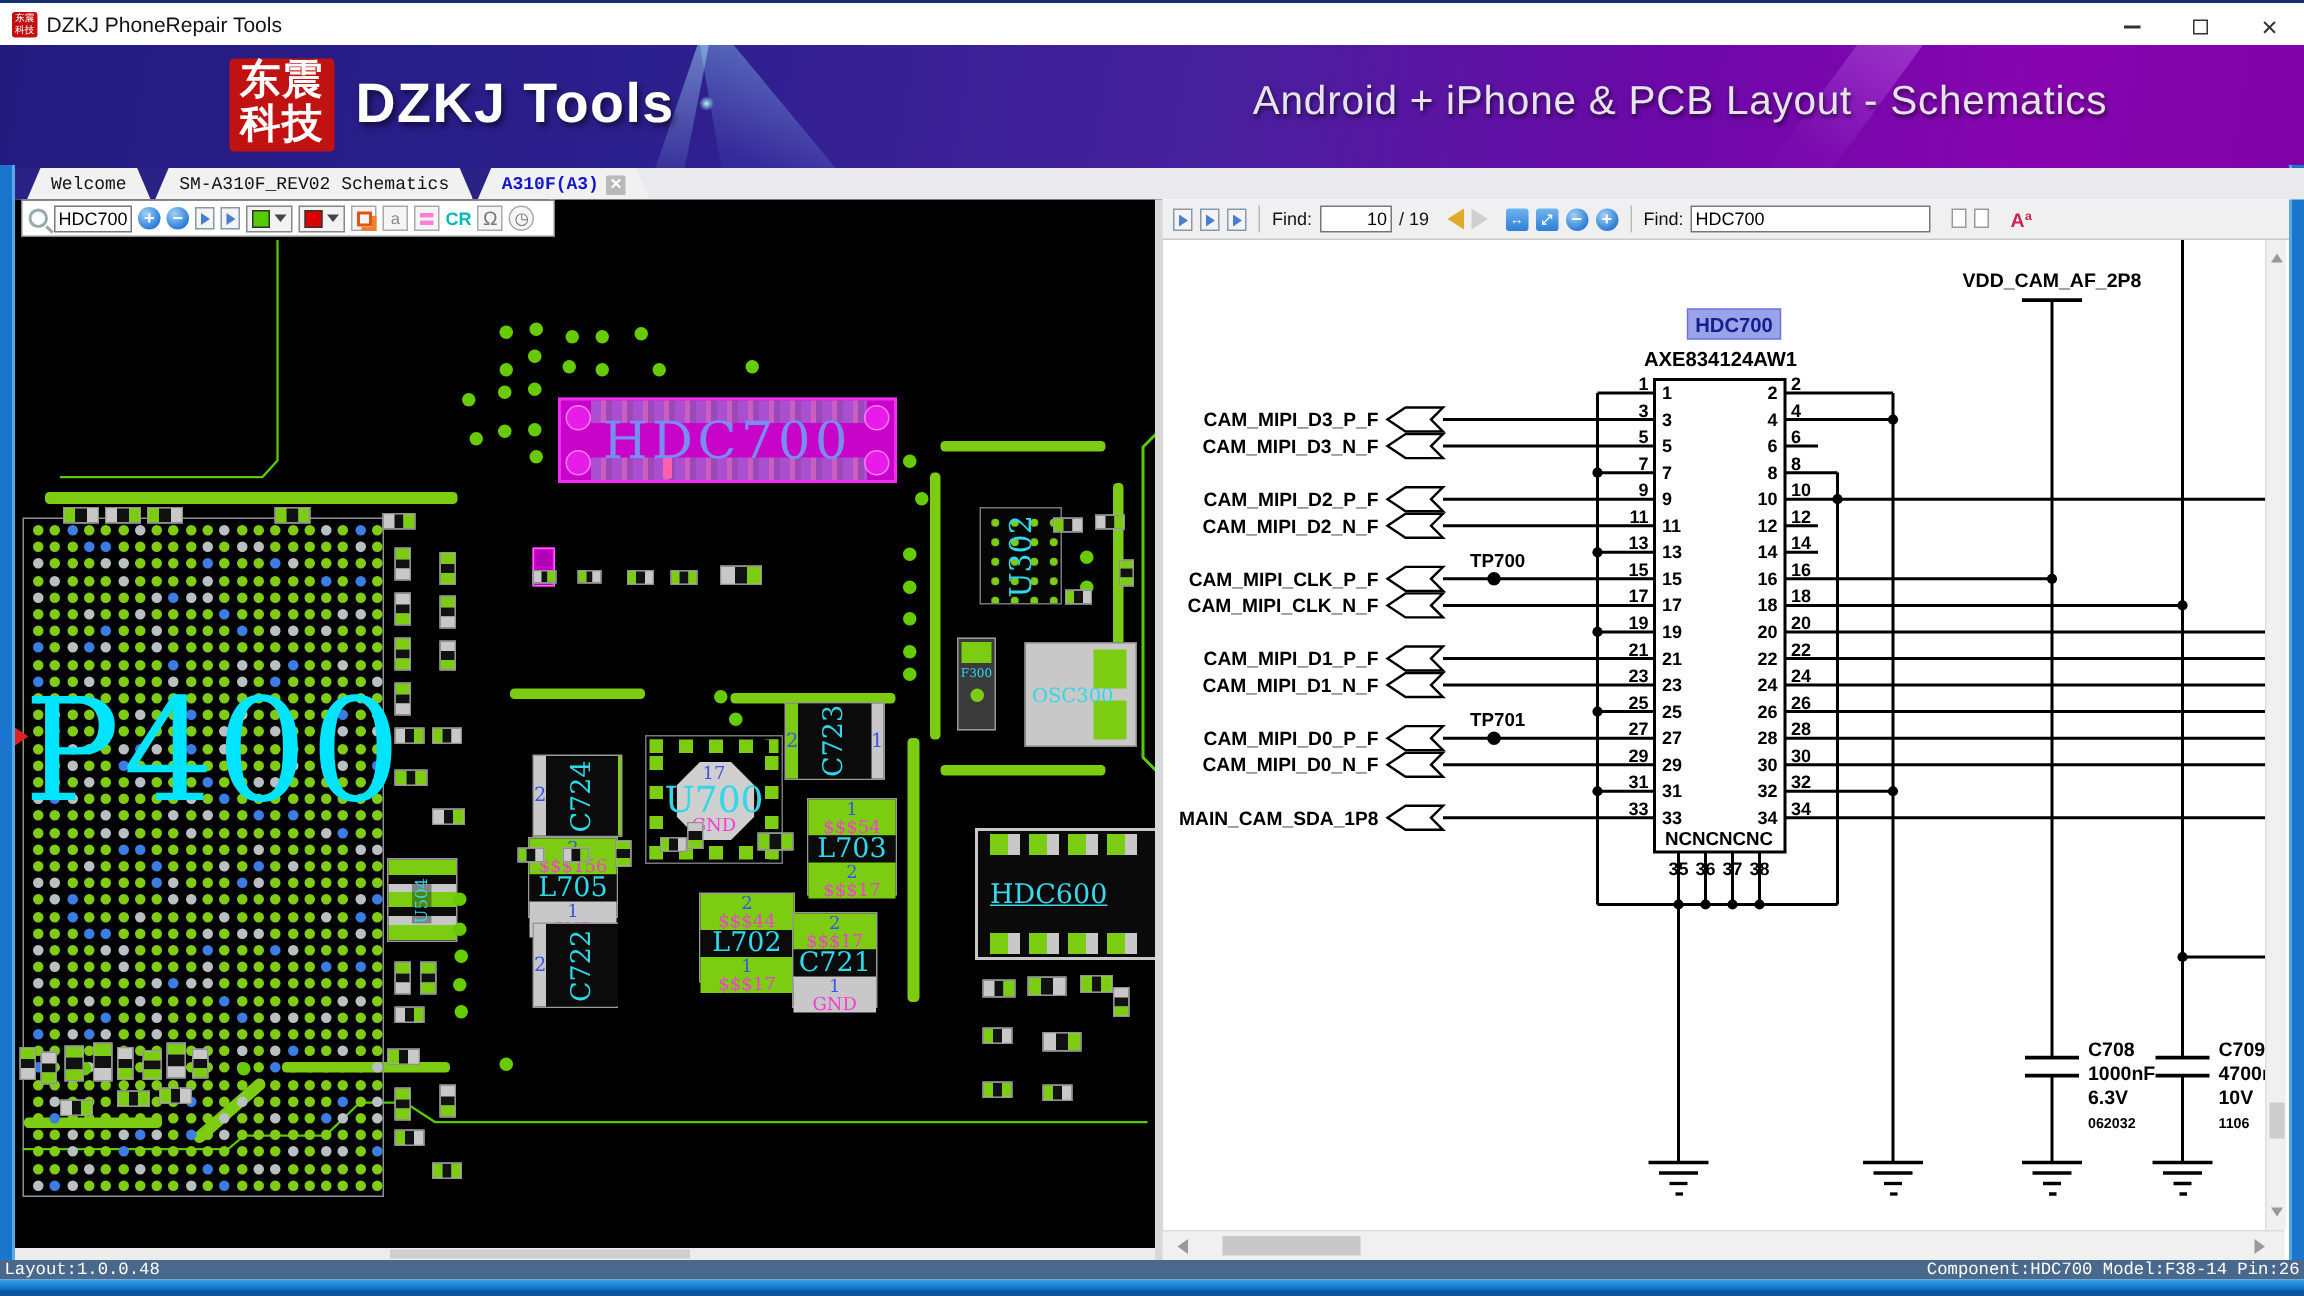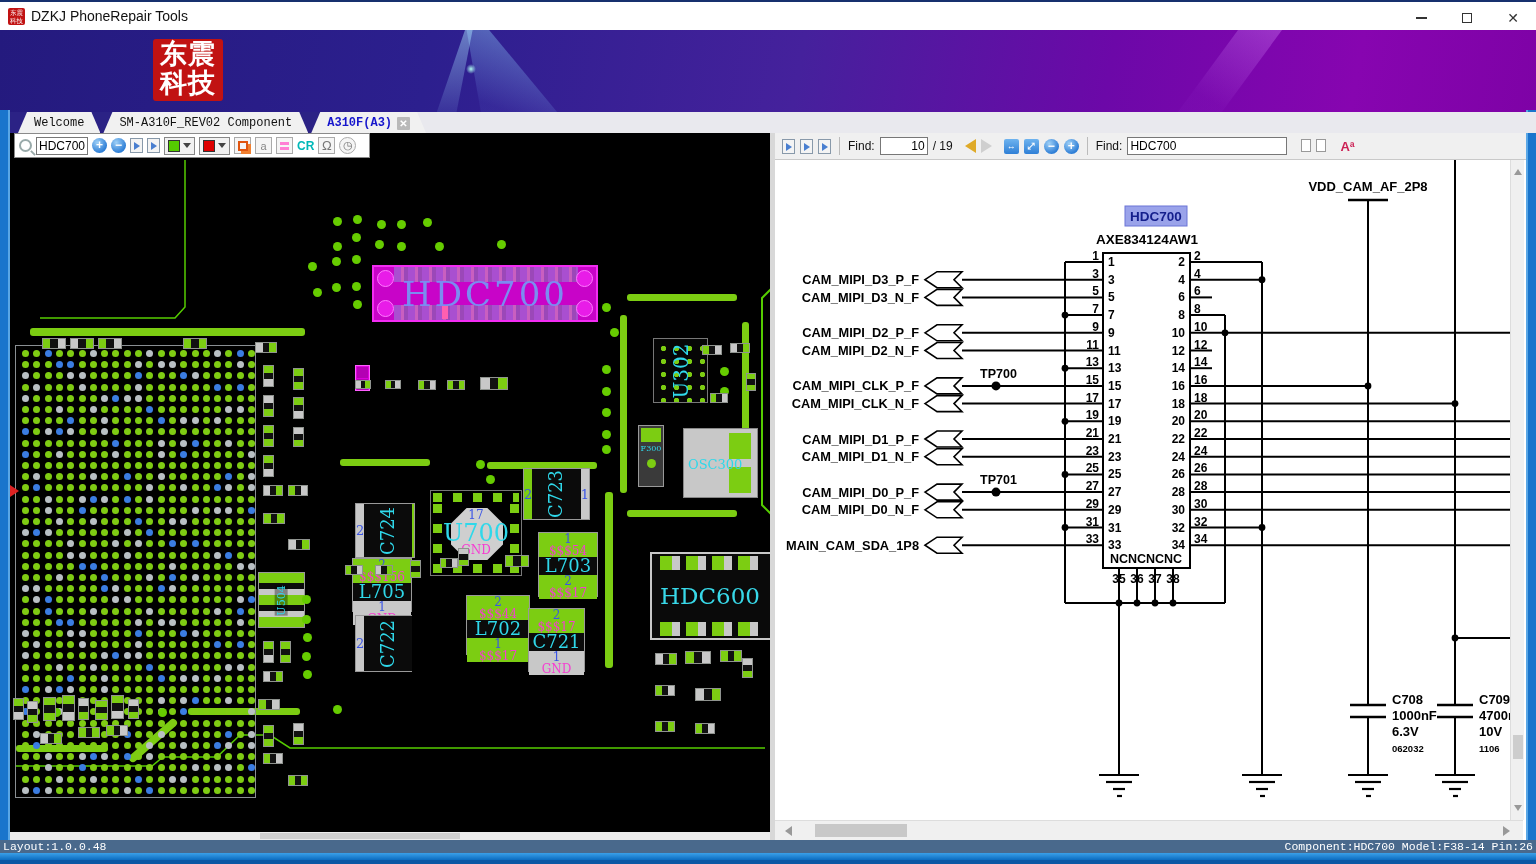--- a/index.html
+++ b/index.html
@@ -102,21 +102,21 @@
                repeating-linear-gradient(0deg,#7ccd12 0 9px,transparent 9px 20px) right/9px 100% no-repeat;}
   #u700 .oct{position:absolute;left:20px;top:17px;width:52px;height:52px;background:#cfcfcf;
     clip-path:polygon(30% 0,70% 0,100% 30%,100% 70%,70% 100%,30% 100%,0 70%,0 30%);}
   #u700 .txt{position:absolute;inset:0;display:flex;flex-direction:column;align-items:center;justify-content:center;
     font-family:"DejaVu Serif",serif;line-height:13px;}
   #hdc600{left:640px;top:419px;width:122px;height:88px;background:#0a0a0a;border:2px solid #c8c8c8;
     display:flex;align-items:center;}
   #hdc600 .pads{position:absolute;left:8px;right:8px;height:14px;
     background:repeating-linear-gradient(90deg,#7ccd12 0 12px,#c8c8c8 12px 20px,#0a0a0a 20px 26px);}
   #hdc600 .pt{top:2px;} #hdc600 .pb{bottom:2px;}
-  #hdc600 span{font-family:"DejaVu Serif",serif;font-size:23px;color:#38d8e8;margin-left:8px;z-index:2;}
+  #hdc600 span{font-family:"DejaVu Serif",serif;font-size:18px;color:#38d8e8;margin-left:8px;z-index:2;text-decoration:underline;}
   #osc300{left:673px;top:295px;width:75px;height:70px;background:#c8c8c8;border:1px solid #888;position:absolute;}
   #osc300:before{content:"";position:absolute;right:6px;top:4px;width:22px;height:26px;background:#7ccd12;}
   #osc300:after{content:"";position:absolute;right:6px;bottom:4px;width:22px;height:26px;background:#7ccd12;}
   #osc300 span{position:absolute;left:4px;top:28px;font-family:"DejaVu Serif",serif;font-size:13px;color:#2fd8ea;z-index:2;}
   #u302{left:643px;top:205px;width:55px;height:65px;background:#060606;border:1px solid #777;
     display:flex;align-items:center;justify-content:center;
     background-image:radial-gradient(#7ccd12 28%,transparent 32%);background-size:13px 13px;background-position:3px 3px;}
   #u302 span{font-family:"DejaVu Serif",serif;font-size:20px;color:#2fd8ea;}
   #u504{left:248px;top:439px;width:47px;height:56px;border:1px solid #999;background:
     repeating-linear-gradient(0deg,#7ccd12 0 10px,#c8c8c8 10px 16px,#0b0b0b 16px 22px);
@@ -185,31 +185,33 @@
 
 <div id="banner" class="abs">
   <div class="streak1 abs"></div>
   <div class="streak2 abs"></div>
   <div class="streak3 abs"></div>
   <div class="glint abs"></div>
   <div id="logo-box" class="abs">
     <span>东震</span><br>
     <span>科技</span>
   </div>
+  <div id="brand" class="abs">DZKJ Tools</div>
+  <div id="tagline" class="abs">Android + iPhone &amp; PCB Layout - Schematics</div>
 </div>
 
 <div id="border-left" class="abs"></div>
 <div id="border-right" class="abs"></div>
 
 <div id="tabstrip" class="abs">
   <div class="tab">
       <span>Welcome</span>
     </div>
   <div class="tab">
-      <span>SM-A310F_REV02 Component</span>
+      <span>SM-A310F_REV02 Schematics</span>
     </div>
   <div class="tab active">
     <span>A310F(A3)</span>
     <span class="tab-close">✕</span>
   </div>
 </div>
 
 <div id="pcb-panel" class="abs">
   <svg id="pcb-svg" class="abs" width="765" height="707" style="left:0;top:0">
       <polyline points="175,27 175,174 165,185 30,185" fill="none" stroke="#55cc00" stroke-width="1.5"></polyline>
@@ -1063,20 +1065,21 @@
       <i class="bgadot" style="background: rgb(127, 204, 19); left: 147.6px; top: 653.8px;"></i>
       <i class="bgadot" style="background: rgb(127, 204, 19); left: 158.9px; top: 653.8px;"></i>
       <i class="bgadot" style="background: rgb(127, 204, 19); left: 170.2px; top: 653.8px;"></i>
       <i class="bgadot" style="background: rgb(127, 204, 19); left: 181.5px; top: 653.8px;"></i>
       <i class="bgadot" style="background: rgb(127, 204, 19); left: 192.8px; top: 653.8px;"></i>
       <i class="bgadot" style="background: rgb(127, 204, 19); left: 204.1px; top: 653.8px;"></i>
       <i class="bgadot" style="background: rgb(127, 204, 19); left: 215.4px; top: 653.8px;"></i>
       <i class="bgadot" style="background: rgb(127, 204, 19); left: 226.7px; top: 653.8px;"></i>
       <i class="bgadot" style="background: rgb(127, 204, 19); left: 238px; top: 653.8px;"></i>
     </div>
+  <div id="p400" class="abs">P400</div>
 
   <div id="conn" class="abs">
     <div class="slots-t"></div>
     <div class="slots-b"></div>
     <div class="pinkslot"></div>
     <div class="cnr" style="left:3px;top:3px"></div>
     <div class="cnr" style="right:3px;top:3px"></div>
     <div class="cnr" style="left:3px;bottom:3px"></div>
     <div class="cnr" style="right:3px;bottom:3px"></div>
     <span id="conn-label">HDC700</span>

